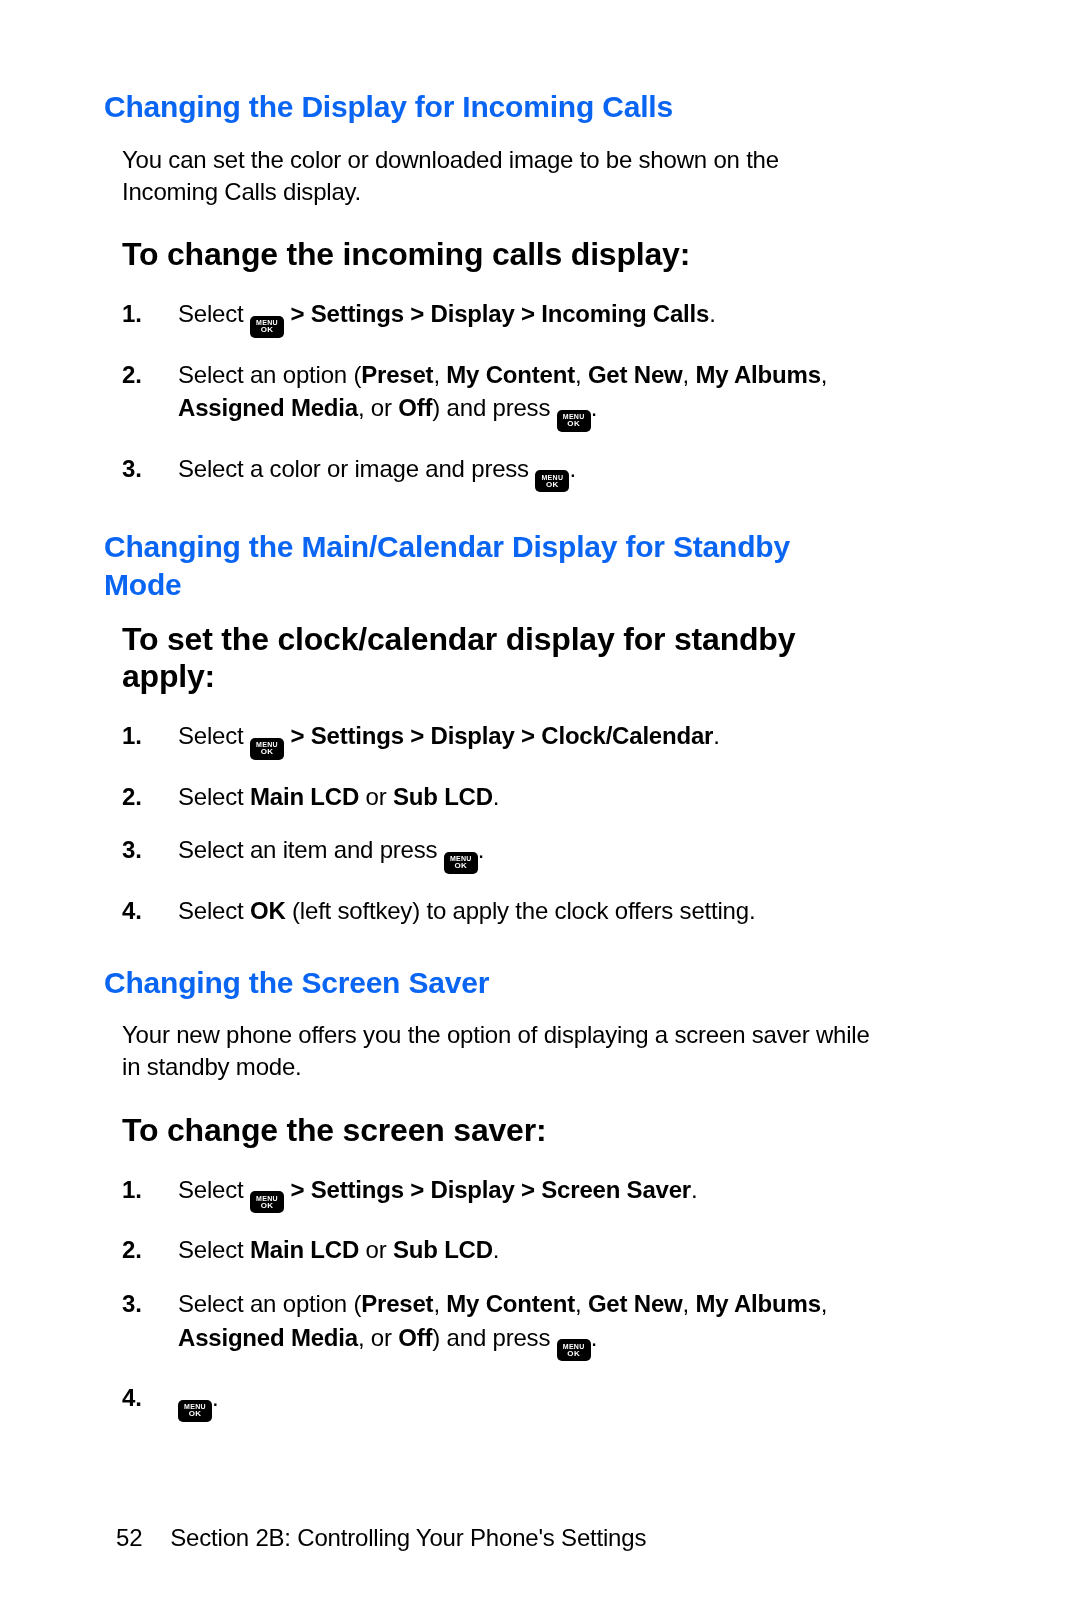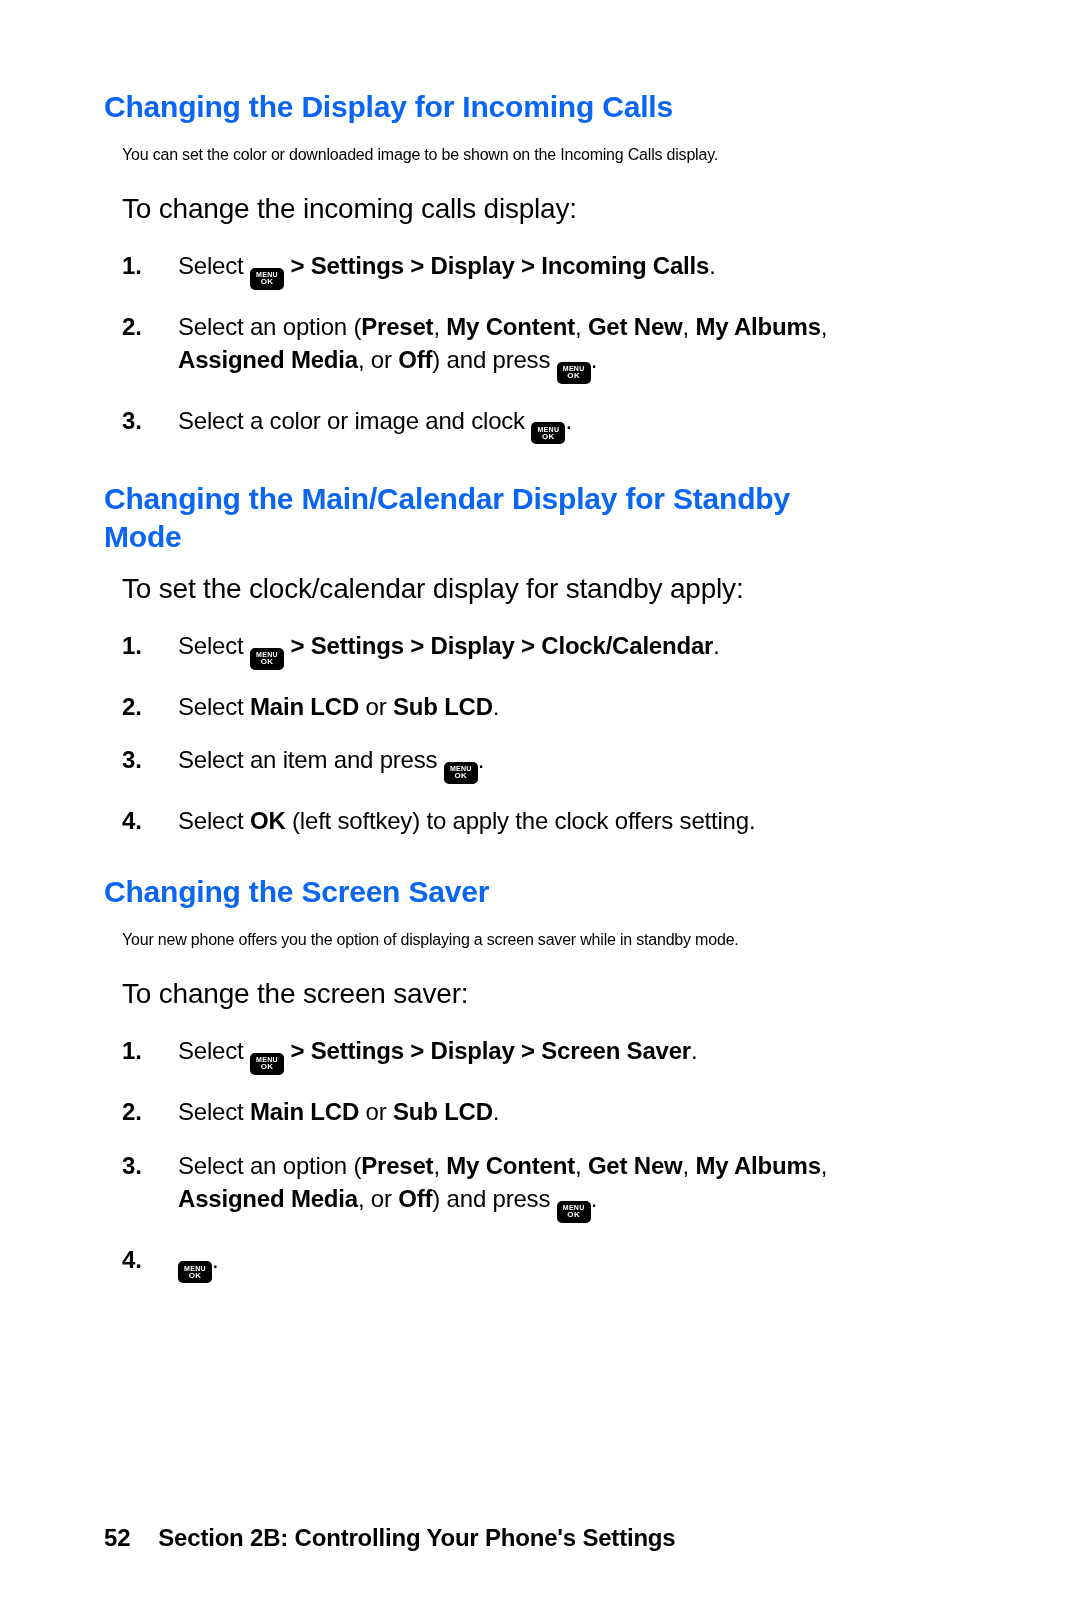--- a/index.html
+++ b/index.html
@@ -23,28 +23,28 @@
     color: #0A66F2;
     font-size: 30px;
     font-weight: 700;
     margin: 0 0 18px 0;
     line-height: 1.25;
   }
   .h2.mt {
     margin-top: 36px;
   }
   .intro {
-    font-size: 16px;
+    font-size: 24px;
     font-weight: 400;
     margin: 0 0 28px 18px;
     line-height: 1.35;
   }
   .subhead {
-    font-size: 28px;
-    font-weight: 400;
+    font-size: 32px;
+    font-weight: 700;
     margin: 0 0 24px 18px;
   }
   ol.steps {
     list-style: none;
     padding: 0;
     margin: 0 0 4px 18px;
   }
   ol.steps > li {
     font-size: 24px;
     line-height: 1.4;
@@ -73,24 +73,24 @@
     font-weight: 700;
     line-height: 1;
     vertical-align: -3px;
     padding: 0;
     letter-spacing: 0.3px;
   }
   .menu-ok .l1 { font-size: 7px; margin-bottom: 0px; }
   .menu-ok .l2 { font-size: 8px; }
   .footer {
     position: absolute;
-    left: 104px;
+    left: 116px;
     bottom: 68px;
     font-size: 24px;
-    font-weight: 700;
+    font-weight: 400;
   }
   .footer .pn { margin-right: 28px; }
 </style>
 </head>
 <body>
 
 <div class="page">
 
   <div class="h2">Changing the Display for Incoming Calls</div>
   <p class="intro">You can set the color or downloaded image to be shown on the Incoming Calls display.</p>
@@ -105,21 +105,21 @@
     </li>
     <li>
       <span class="num">2.</span>
       <span>Select an option (</span><span class="b">Preset</span><span>, </span><span class="b">My Content</span><span>, </span><span class="b">Get New</span><span>, </span><span class="b">My Albums</span><span>, </span><span class="b">Assigned Media</span><span>, or </span><span class="b">Off</span><span>) and press </span><span class="menu-ok">
           <span class="l1">MENU</span>
           <span class="l2">OK</span>
         </span><span>.</span>
     </li>
     <li>
       <span class="num">3.</span>
-      <span>Select a color or image and clock </span><span class="menu-ok">
+      <span>Select a color or image and press </span><span class="menu-ok">
           <span class="l1">MENU</span>
           <span class="l2">OK</span>
         </span><span>.</span>
     </li>
   </ol>
 
   <div class="h2 mt">Changing the Main/Calendar Display for Standby Mode</div>
   <p class="subhead">To set the clock/calendar display for standby apply:</p>
   <ol class="steps">
     <li>

